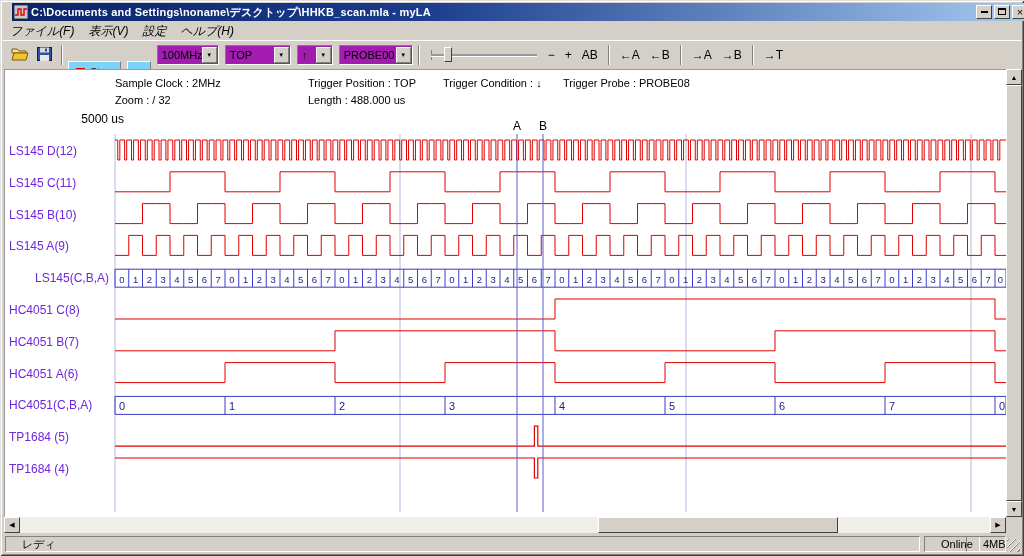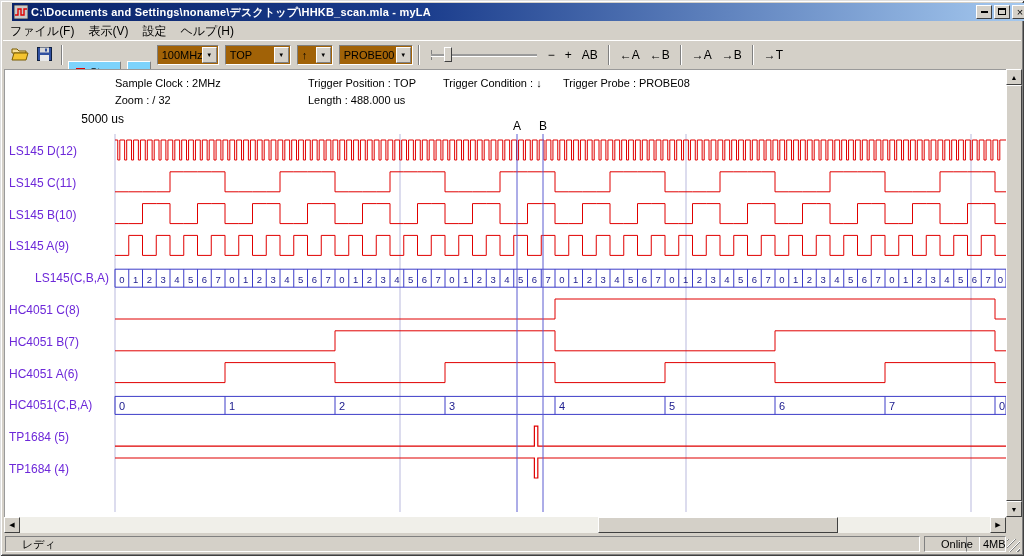--- a/index.html
+++ b/index.html
@@ -20,35 +20,35 @@
         border-color:#fff #404040 #404040 #fff;display:flex;align-items:flex-end;
         justify-content:center;font-size:9px;line-height:9px;padding:0 0 1px 0;
         font-family:"Liberation Sans",sans-serif;}
   .tbtn.maxmin{align-items:center;}
   .min-glyph{display:block;width:7px;height:2px;background:#000;}
   .max-glyph{display:block;width:8px;height:7px;border:1px solid #000;border-top:2px solid #000;}
   .tbtn.close{font-size:11px;align-items:center;padding:0;}
   
   .menubar{position:absolute;left:3px;top:22px;width:1018px;height:18px;
            display:flex;align-items:center;font-size:12px;}
-  .menu-item{padding:1px 7px;}
+  .menu-item{padding:1px 7px;font-style:italic;}
   
   .toolbar{position:absolute;left:3px;top:40px;width:1018px;height:29px;
            border-top:1px solid #fff;display:flex;align-items:center;
            padding-left:5px;font-size:11px;}
   .tool-sep{width:2px;height:20px;border-left:1px solid #808080;border-right:1px solid #fff;margin:0 5px;}
   .icon-btn{width:24px;height:22px;display:flex;align-items:center;justify-content:center;
             background:transparent;border:1px solid transparent;padding:0;}
   .raised{background:#7dd3fc;border:1px solid;border-color:#fff #808080 #808080 #fff;margin-top:34px;}
   .btn-stop{height:22px;display:flex;align-items:center;gap:5px;padding:0 7px;font-size:11px;
             font-family:"Liberation Sans",sans-serif;}
   .stop-sq{width:9px;height:9px;background:#e00000;display:inline-block;}
   .btn-run{width:24px;height:22px;display:flex;align-items:center;justify-content:center;
            font-size:13px;padding:0;font-family:"Liberation Sans",sans-serif;}
-  .combo{height:20px;background:#a16207;border:1px solid;border-color:#808080 #fff #fff #808080;
+  .combo{height:20px;background:#a21caf;border:1px solid;border-color:#808080 #fff #fff #808080;
          display:flex;align-items:center;margin-left:6px;}
   .combo-text{padding:0 4px;font-size:11px;flex:1;white-space:nowrap;overflow:hidden;}
   .combo-arrow{width:15px;height:16px;background:#d4d0c8;border:1px solid;
                border-color:#fff #808080 #808080 #fff;display:flex;align-items:center;
                justify-content:center;font-size:6px;margin-right:1px;flex:none;}
   .w62{width:62px}.w66{width:66px}.w36{width:36px}.w74{width:74px}
   .flat-btn{padding:0 5px;height:20px;background:transparent;border:none;font-size:12px;
             display:flex;align-items:center;font-family:"Liberation Sans",sans-serif;}
   .slider{position:relative;width:106px;height:20px;margin:0 6px;}
   .slider-track{position:absolute;left:0;right:0;top:9px;height:2px;background:#9a9a9a;

